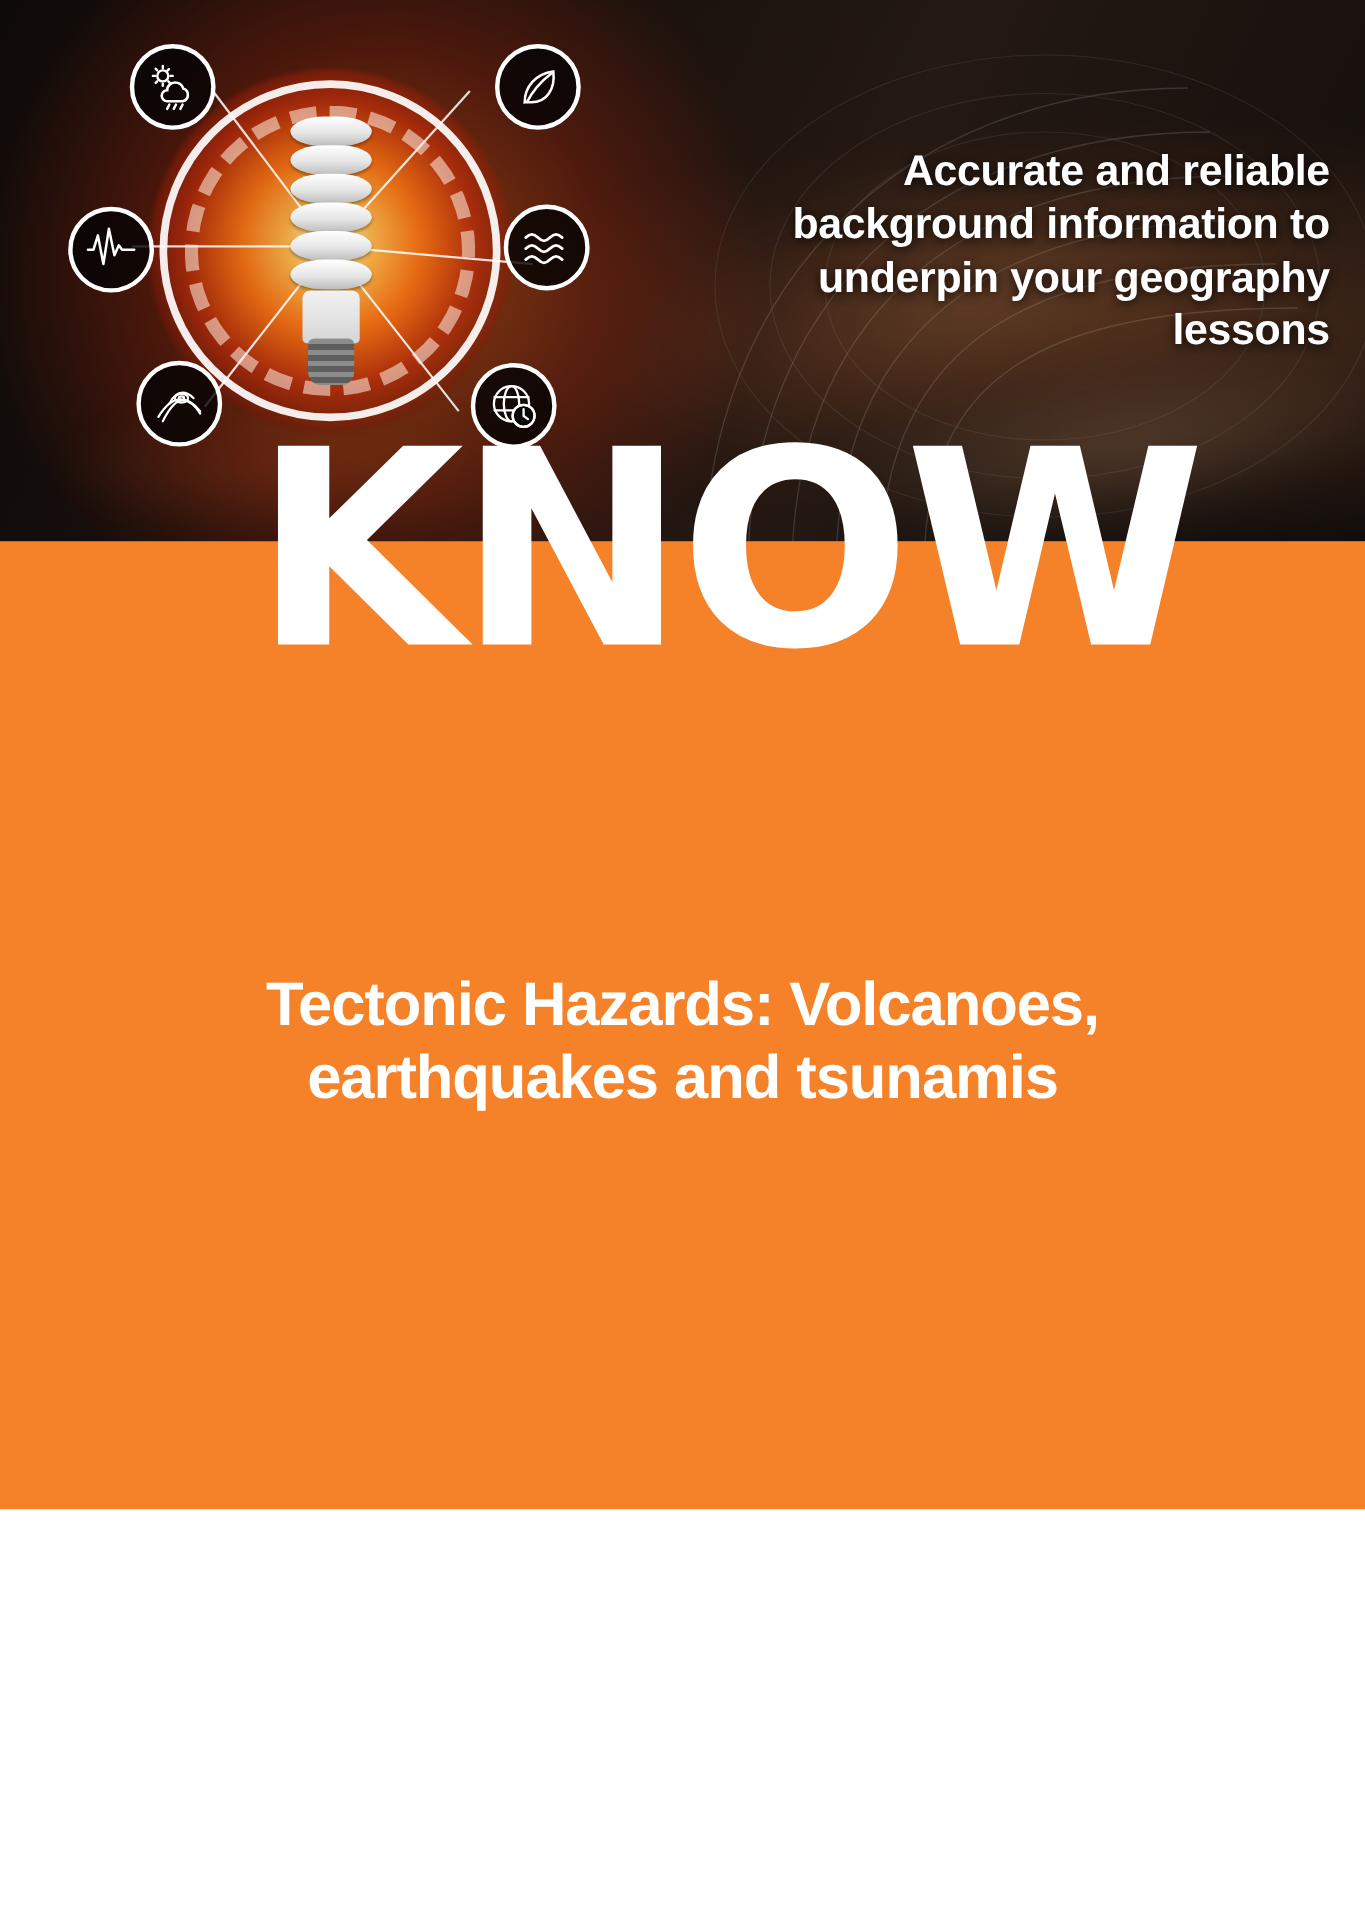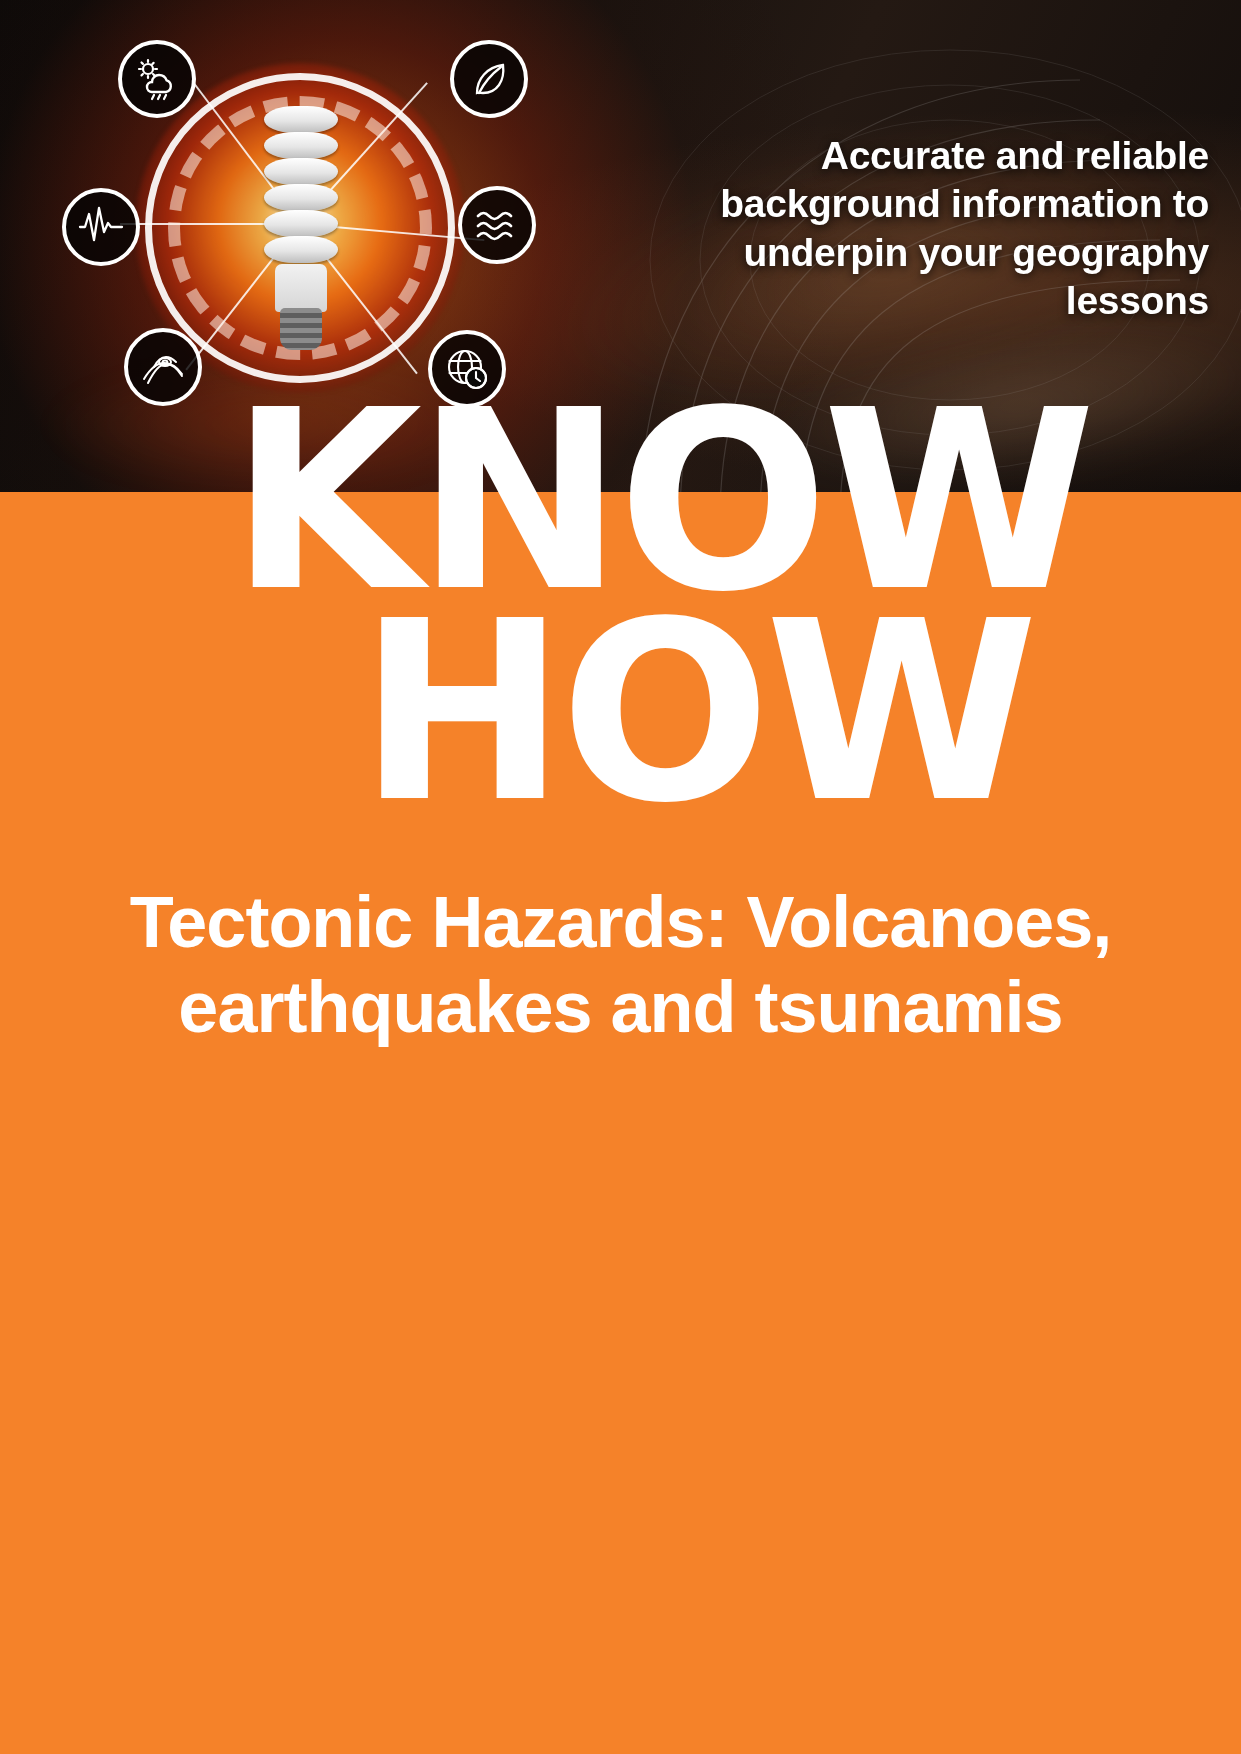--- a/index.html
+++ b/index.html
@@ -10,21 +10,21 @@
   body {
     width: 1241px;
     height: 1754px;
     font-family: "Liberation Sans", sans-serif;
     overflow: hidden;
   }
 
   .page {
     position: relative;
     width: 1241px;
-    height: 1754px;
+    height: 1372px;
     background: #F58229;
     overflow: hidden;
   }
 
   
   .hero {
     position: absolute;
     left: 0;
     top: 0;
     width: 1241px;
@@ -198,21 +198,21 @@
 
   
   .title {
     position: absolute;
     left: 90px;
     top: 880px;
     width: 1061px;
     text-align: center;
     color: #ffffff;
     font-weight: bold;
-    font-size: 72px;
+    font-size: 56px;
     line-height: 1.18;
     letter-spacing: -1px;
   }
 </style>
 </head>
 <body>
 
 <div class="page">
 
   <div class="hero">
@@ -312,18 +312,17 @@
           <path d="M32 26v6l4 3"></path>
         </svg>
       </div>
     </div>
 
     <div class="tagline">Accurate and reliable background information to underpin your geography lessons</div>
   </div>
 
   <div class="wordmark">
     <div class="wm-line wm-know">KNOW</div>
-    <div class="wm-line wm-how">HOW</div>
   </div>
 
   <div class="title">Tectonic Hazards: Volcanoes, earthquakes and tsunamis</div>
 
 </div>
 
 </body></html>

